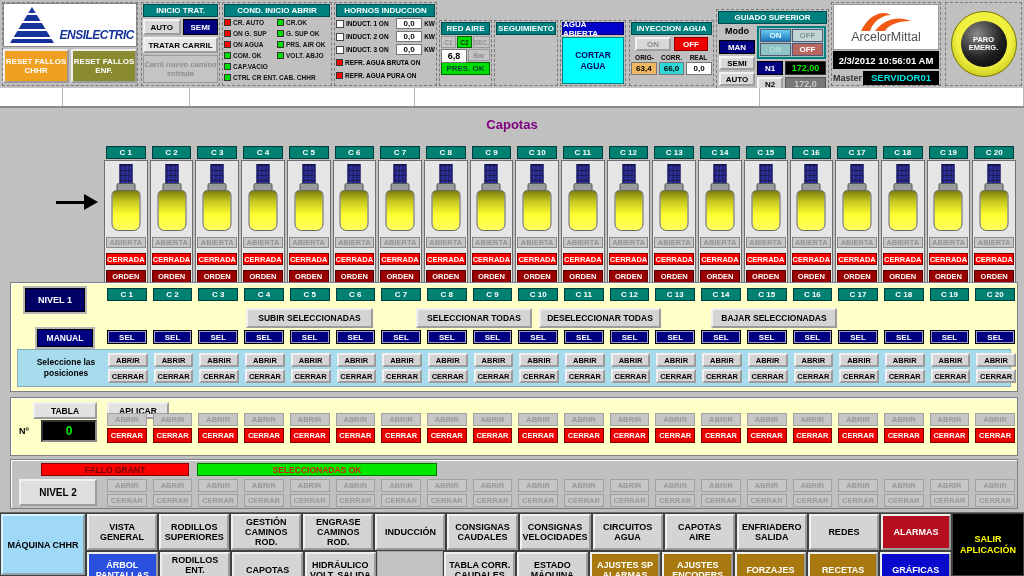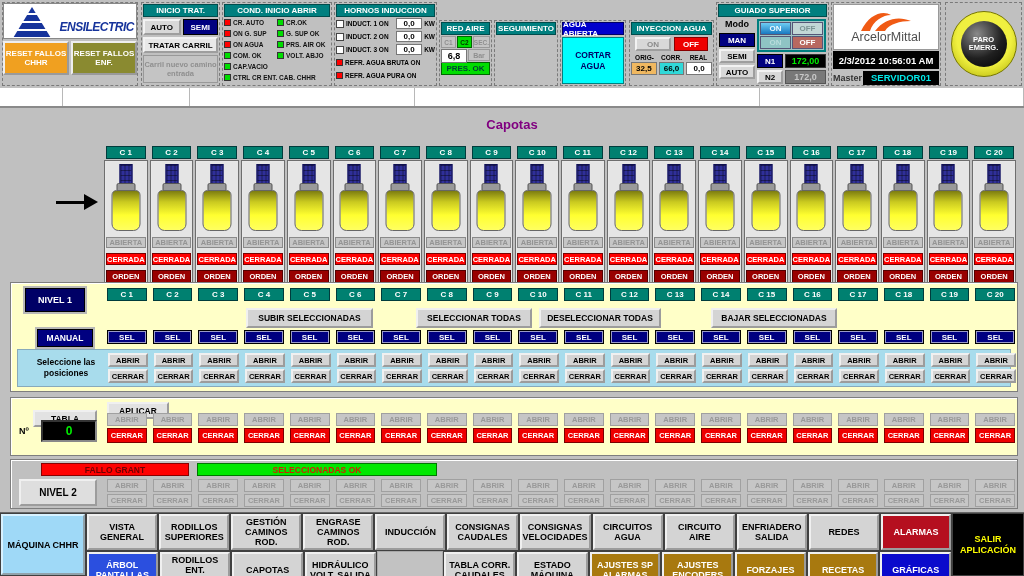--- a/index.html
+++ b/index.html
@@ -7,21 +7,21 @@
   #screen { position:relative; width:1024px; height:576px; background:#c0c0c0; overflow:hidden; }
 
   
   #topbar { position:absolute; left:0; top:0; width:1024px; height:88px; background:#c0c0c0; }
   .panel { position:absolute; border:1px dashed #7a7a7a; background:#c0c0c0; }
   .hdr { height:13px; background:#007f7f; color:#fff; font-size:8px; font-weight:bold; display:flex; align-items:center; justify-content:center; border:1px solid #004c4c; }
   .raised { background:#d8d8d8; border:2px outset #f2f2f2; color:#000; font-weight:bold; display:flex; align-items:center; justify-content:center; text-align:center; cursor:default; }
   .navybtn { background:#000080; border:1px solid #000; color:#fff; font-weight:bold; display:flex; align-items:center; justify-content:center; }
 
   #p-logo { left:2px; top:2px; width:136px; height:84px; }
-  .logo-box { height:36px; background:#fff; border:1px solid #888; position:relative; overflow:hidden; }
+  .logo-box { height:44px; background:#fff; border:1px solid #888; position:relative; overflow:hidden; }
   .logo-tri { position:absolute; left:6px; top:3px; width:44px; height:36px;
       background:repeating-linear-gradient(180deg,#16339b 0 6px,#ffffff 6px 8px);
       clip-path:polygon(50% 0,100% 100%,0 100%); }
   .logo-word { position:absolute; right:2px; bottom:4px; font-size:12px; font-weight:bold; font-style:italic; color:#16339b; letter-spacing:-0.5px; }
   .resets { display:flex; gap:2px; height:34px; margin-top:2px; }
   .reset-btn { flex:1; font-size:8px; font-weight:bold; color:#fff; display:flex; align-items:center; justify-content:center; text-align:center; border:2px outset #eee; line-height:9px; }
   #reset-chhr { background:#f0a020; }
   #reset-enf { background:#8a8a30; }
 
   #p-inicio { left:141px; top:2px; width:79px; height:84px; padding:1px; }
@@ -66,21 +66,21 @@
   #p-iny { left:629px; top:20px; width:85px; height:66px; padding:1px; }
   .iny-onoff { display:flex; gap:3px; height:14px; margin:2px 4px 0 4px; }
   .iny-on { flex:1; font-size:8px; color:#8a8a8a; }
   .iny-off { flex:1; background:#ee0000; border:1px solid #880000; color:#fff; font-size:8px; font-weight:bold; display:flex; align-items:center; justify-content:center; }
   .iny-lblrow { display:flex; margin-top:3px; }
   .iny-lblrow div { flex:1; text-align:center; font-size:6.5px; font-weight:bold; }
   .iny-valrow { display:flex; gap:2px; margin-top:1px; height:13px; }
   .iny-val { flex:1; border:1px solid #777; font-size:8px; font-weight:bold; display:flex; align-items:center; justify-content:center; }
   .v-orig { background:#f0b860; } .v-corr { background:#30d8d8; } .v-real { background:#fff; }
 
-  #p-guiado { left:716px; top:2px; width:113px; height:84px; padding:1px; }
+  #p-guiado { left:716px; top:9px; width:113px; height:84px; padding:1px; }
   .g-body { display:flex; gap:2px; padding:2px 1px; }
   .g-left { width:36px; display:flex; flex-direction:column; gap:2px; }
   .g-modo { font-size:9px; font-weight:bold; text-align:center; height:12px; }
   .g-left .navybtn, .g-left .raised { height:14px; font-size:8px; }
   .g-right { flex:1; display:flex; flex-direction:column; gap:2px; }
   .g-onoff { border:2px solid #007f7f; background:#9fc4c4; padding:1px; display:flex; flex-direction:column; gap:1px; }
   .g-oor { display:flex; gap:1px; height:13px; }
   .g-oor div { flex:1; font-size:8px; font-weight:bold; display:flex; align-items:center; justify-content:center; border:1px solid #557; }
   .g-on1 { background:linear-gradient(180deg,#6ecdf2,#1878c0); color:#eafaff; }
   .g-off1 { background:#c2d6d6; color:#7c9494; }
@@ -147,21 +147,21 @@
   .sel-btn { height:14px; margin:0 2px; background:#000080; border:1px solid #000; box-shadow:inset 0 0 0 1px #9a9ac8; color:#fff; font-size:8px; font-weight:bold; display:flex; align-items:center; justify-content:center; }
   #blue-band { position:absolute; left:6px; right:6px; top:66px; height:38px; background:#a8dcec; border:1px solid #88aabb; }
   #sel-pos-label { position:absolute; left:6px; top:7px; width:84px; text-align:center; font-size:8.5px; font-weight:bold; color:#000; line-height:11px; }
   #n1-ac { position:absolute; left:88px; top:3px; width:912px; }
   .ac-cell { display:flex; flex-direction:column; gap:2px; padding:0 2px; }
   .ac-btn { height:14px; background:#d4d4d4; border:2px outset #f0f0f0; color:#000; font-size:7.5px; font-weight:bold; display:flex; align-items:center; justify-content:center; }
   .ac-dis { background:#c6c6c6; border:1px solid #a0a0a0; color:#999; }
   .ac-red { background:#ee0000; border:1px solid #7a0000; color:#fff; }
 
   #tabla-panel { top:289px; height:59px; }
-  #tabla-btn { position:absolute; left:22px; top:12px; width:64px; height:17px; font-size:8.5px; background:#e2e2e2; }
+  #tabla-btn { position:absolute; left:22px; top:4px; width:64px; height:17px; font-size:8.5px; background:#e2e2e2; }
   #aplicar-btn { position:absolute; left:96px; top:4px; width:62px; height:17px; font-size:8.5px; background:#e2e2e2; }
   #num-label { position:absolute; left:8px; top:28px; font-size:9px; font-weight:bold; }
   #num-value { position:absolute; left:30px; top:22px; width:56px; height:22px; background:#000; border:2px inset #888; color:#00ee00; font-size:12px; font-weight:bold; display:flex; align-items:center; justify-content:center; }
   #tb-ac { position:absolute; left:94px; top:15px; width:912px; }
   #tb-ac .ac-btn { height:13px; }
   #tb-ac .ac-red { height:15px; }
 
   #estado-panel { top:351px; height:50px; background:#c0c0c0; }
   #fallo-grant { position:absolute; left:30px; top:3px; width:148px; height:13px; background:#ff0000; border:1px solid #880000; color:#6e0000; font-size:8.5px; font-weight:bold; display:flex; align-items:center; justify-content:center; }
   #comms-ok { position:absolute; left:186px; top:3px; width:240px; height:13px; background:#00e800; border:1px solid #007700; color:#cc2200; font-size:8.5px; font-weight:bold; display:flex; align-items:center; justify-content:center; }
@@ -329,21 +329,21 @@
       <div class="iny-onoff">
         <div class="raised iny-on">ON</div>
         <div class="iny-off">OFF</div>
       </div>
       <div class="iny-lblrow">
         <div>ORIG-</div>
         <div>CORR.</div>
         <div>REAL</div>
       </div>
       <div class="iny-valrow">
-        <div class="iny-val v-orig">32,5</div>
+        <div class="iny-val v-orig">63,4</div>
         <div class="iny-val v-corr">66,0</div>
         <div class="iny-val v-real">0,0</div>
       </div>
     </div>
 
     <div class="panel" id="p-guiado">
       <div class="hdr">GUIADO SUPERIOR</div>
       <div class="g-body">
         <div class="g-left">
           <div class="g-modo">Modo</div>
@@ -1016,21 +1016,21 @@
     <div id="nav-mid">
       <div class="nav-row" id="nav-top">
           <div class="nav-btn ">VISTA GENERAL</div>
           <div class="nav-btn ">RODILLOS SUPERIORES</div>
           <div class="nav-btn ">GESTIÓN CAMINOS ROD.</div>
           <div class="nav-btn ">ENGRASE CAMINOS ROD.</div>
           <div class="nav-btn ">INDUCCIÓN</div>
           <div class="nav-btn ">CONSIGNAS CAUDALES</div>
           <div class="nav-btn ">CONSIGNAS VELOCIDADES</div>
           <div class="nav-btn ">CIRCUITOS AGUA</div>
-          <div class="nav-btn ">CIRCUITO AIRE</div>
+          <div class="nav-btn ">CAPOTAS AIRE</div>
           <div class="nav-btn ">ENFRIADERO SALIDA</div>
           <div class="nav-btn ">REDES</div>
           <div class="nav-btn red">ALARMAS</div>
         </div>
       <div class="nav-row" id="nav-bottom">
           <div class="nav-btn blue">ÁRBOL PANTALLAS</div>
           <div class="nav-btn ">RODILLOS ENT. CAPOTAS</div>
           <div class="nav-btn ">CAPOTAS</div>
           <div class="nav-btn ">HIDRÁULICO VOLT. SALIDA</div>
           <div class="nav-empty"></div>

